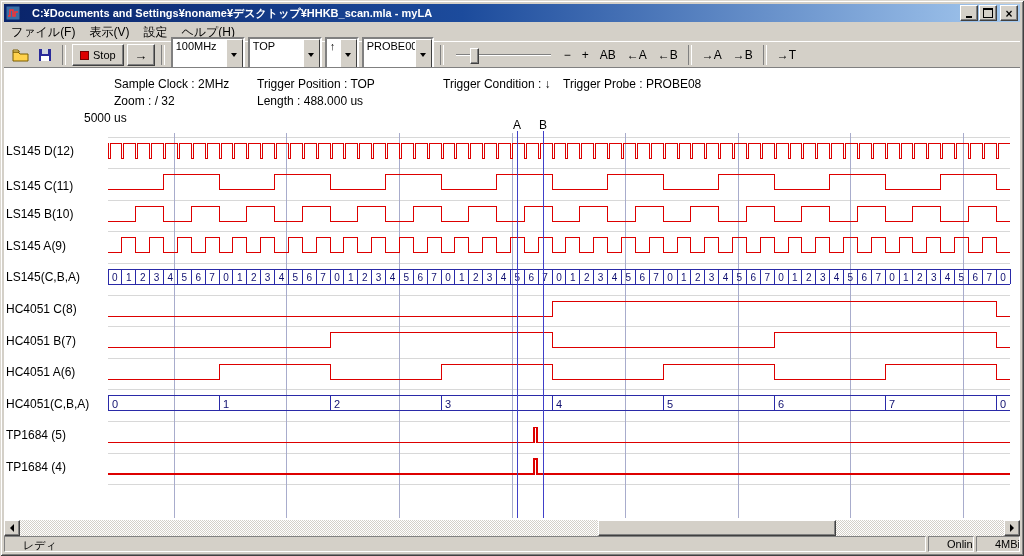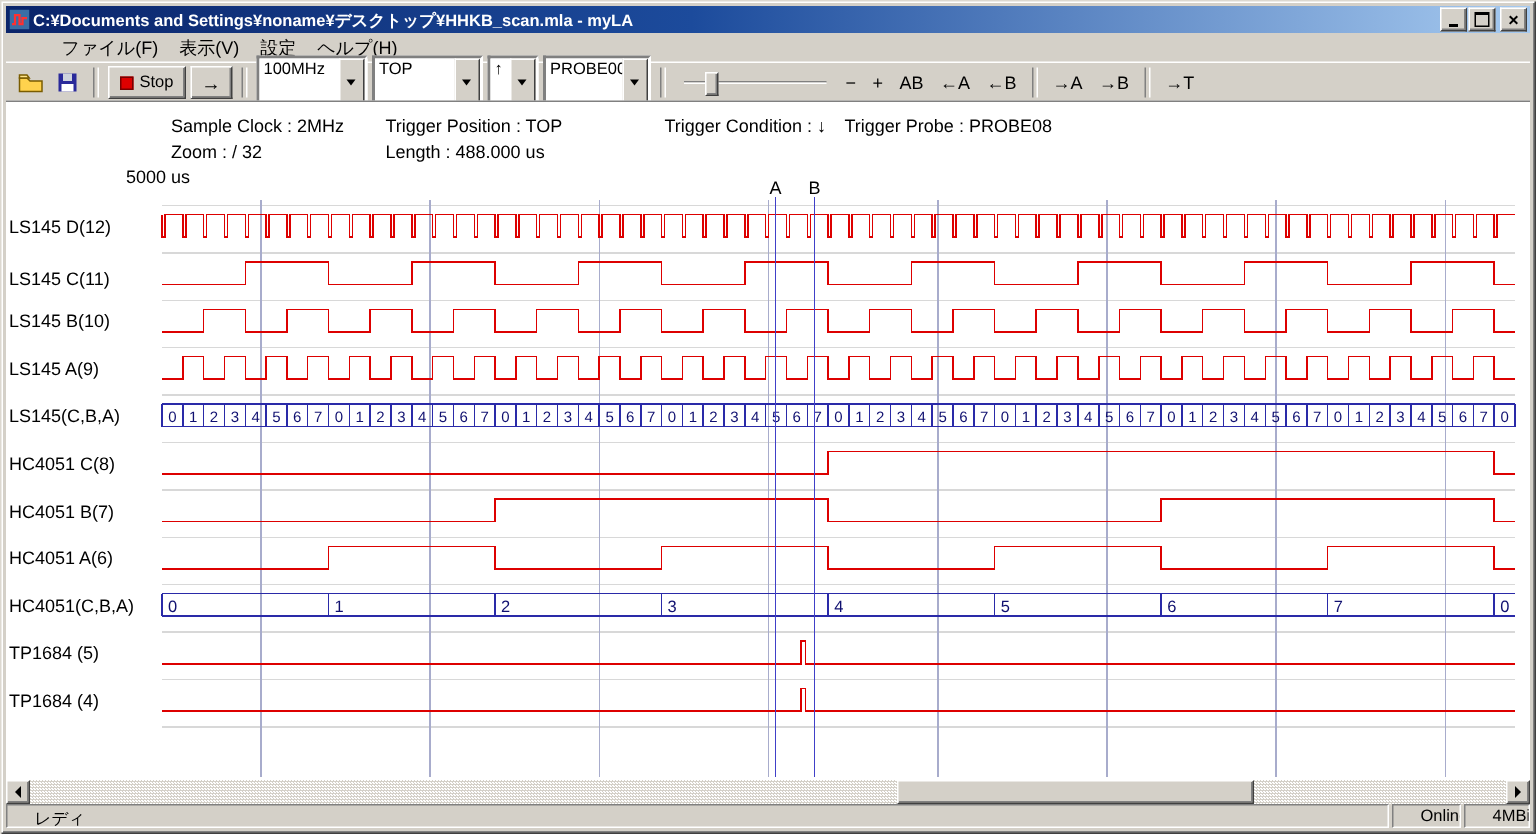--- a/index.html
+++ b/index.html
@@ -5,31 +5,31 @@
   html,body{margin:0;padding:0;width:1024px;height:556px;overflow:hidden;
     font-family:"Liberation Sans","DejaVu Sans",sans-serif;background:#d4d0c8;}
   
   .window{position:absolute;inset:0;background:#d4d0c8;
     box-shadow:inset 1px 1px 0 #dcd8d0,inset -1px -1px 0 #404040,
                inset 2px 2px 0 #ffffff,inset -2px -2px 0 #808080;}
   
   .titlebar{position:absolute;left:4px;top:4px;right:4px;height:18px;
     background:linear-gradient(90deg,#0a246a 0%,#1c4b9c 45%,#a6caf0 100%);
     display:flex;align-items:center;padding:0 2px;color:#fff;}
-  .title-text{font-size:11px;font-weight:bold;margin-left:2px;white-space:nowrap;
+  .title-text{font-size:11px;font-weight:bold;margin-left:12px;white-space:nowrap;
     overflow:hidden;flex:1;}
   .winbtn{width:16px;height:14px;background:#d4d0c8;border:1px solid;
     border-color:#ffffff #404040 #404040 #ffffff;box-shadow:inset -1px -1px 0 #808080;
     display:flex;align-items:center;justify-content:center;margin-left:1px;}
   .glyph-min{width:6px;height:2px;background:#000;margin-top:7px;}
   .glyph-max{width:8px;height:7px;border:1px solid #000;border-top-width:2px;}
   .glyph-close::before{content:"×";font-size:12px;font-weight:bold;color:#000;line-height:10px;}
   
   .menubar{position:absolute;left:4px;top:23px;right:4px;height:18px;
-    display:flex;align-items:center;font-size:12px;margin-left:30px;}
+    display:flex;align-items:center;font-size:12px;}
   .menu-item{padding:1px 7px;}
   
   .toolbar{position:absolute;left:4px;top:41px;right:4px;height:26px;
     border-top:1px solid #ffffff;display:flex;align-items:center;padding-left:5px;gap:3px;}
   .tsep{width:2px;height:20px;border-left:1px solid #808080;border-right:1px solid #ffffff;margin:0 3px;}
   .iconbtn{width:22px;height:20px;display:flex;align-items:center;justify-content:center;}
   .btn3d{background:#d4d0c8;border:1px solid;border-color:#ffffff #404040 #404040 #ffffff;
     box-shadow:inset -1px -1px 0 #808080;display:flex;align-items:center;justify-content:center;}
   .stopbtn{height:20px;padding:0 7px;gap:4px;font-size:11px;}
   .stopsq{width:7px;height:7px;background:#dd0000;border:1px solid #770000;}

